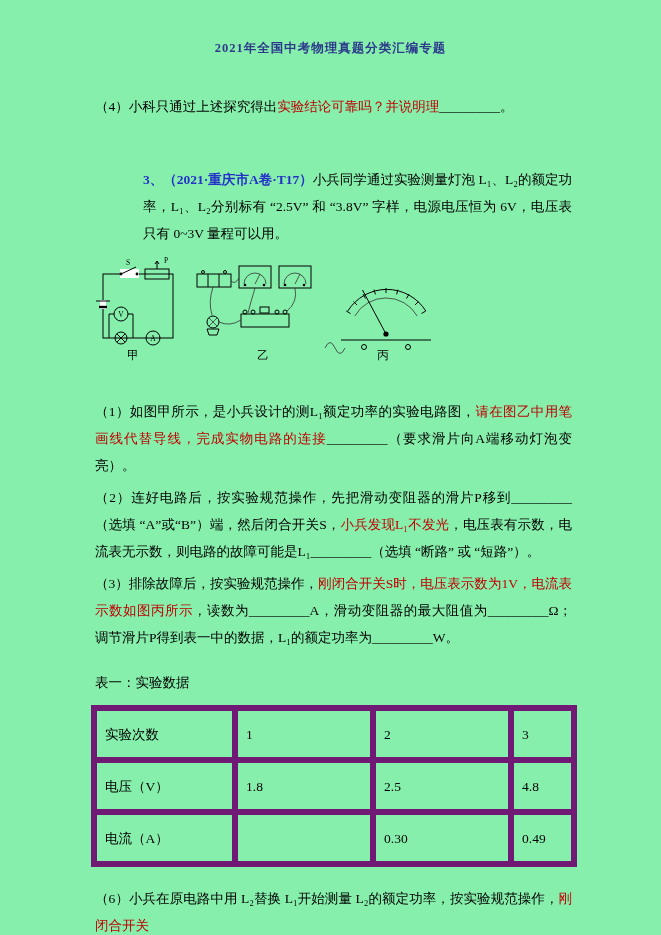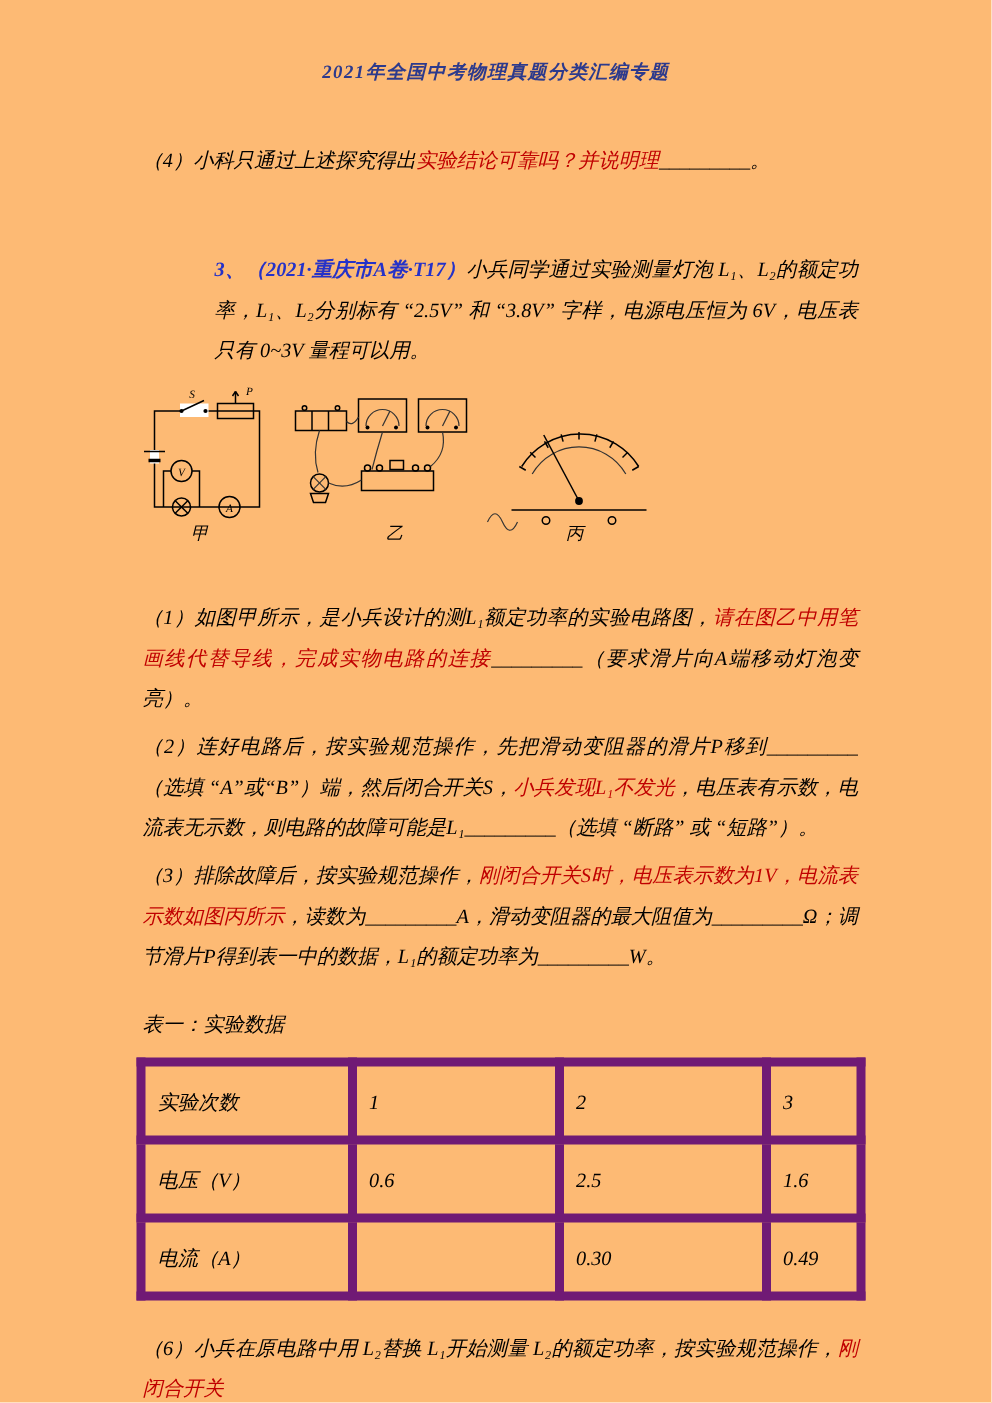--- a/index.html
+++ b/index.html
@@ -1,23 +1,22 @@
 <!DOCTYPE html>
 <html style="--header_blue: #2d3a8c; --question_blue: #2532c8; --accent_red: #c00000;"><head>
 <meta charset="utf-8">
 <style>
   html,body{margin:0;padding:0;background:#ffffff;}
   .page{
     position:relative;
     width:661px;height:935px;
-    background:#fdba74;
+    background:#86efac;
     font-family:"Liberation Serif","DejaVu Serif",serif;
     color:#000;
     overflow:hidden;
-    font-style:italic;
   }
   .header{
     position:absolute;top:40px;left:0;right:0;
     text-align:center;
     font-size:12.5px;font-weight:bold;
     color:var(--header_blue,#2d3a8c);
     letter-spacing:1px;
   }
   .content{
     position:absolute;left:95px;top:88px;width:477px;
@@ -185,23 +184,23 @@
       </colgroup>
       <tbody>
           <tr>
         <td>实验次数</td>
         <td>1</td>
         <td>2</td>
         <td>3</td>
       </tr>
       <tr>
         <td>电压（V）</td>
-        <td>0.6</td>
+        <td>1.8</td>
         <td>2.5</td>
-        <td>1.6</td>
+        <td>4.8</td>
       </tr>
       <tr>
         <td>电流（A）</td>
         <td></td>
         <td>0.30</td>
         <td>0.49</td>
       </tr>
     </tbody>
       </table>
 

